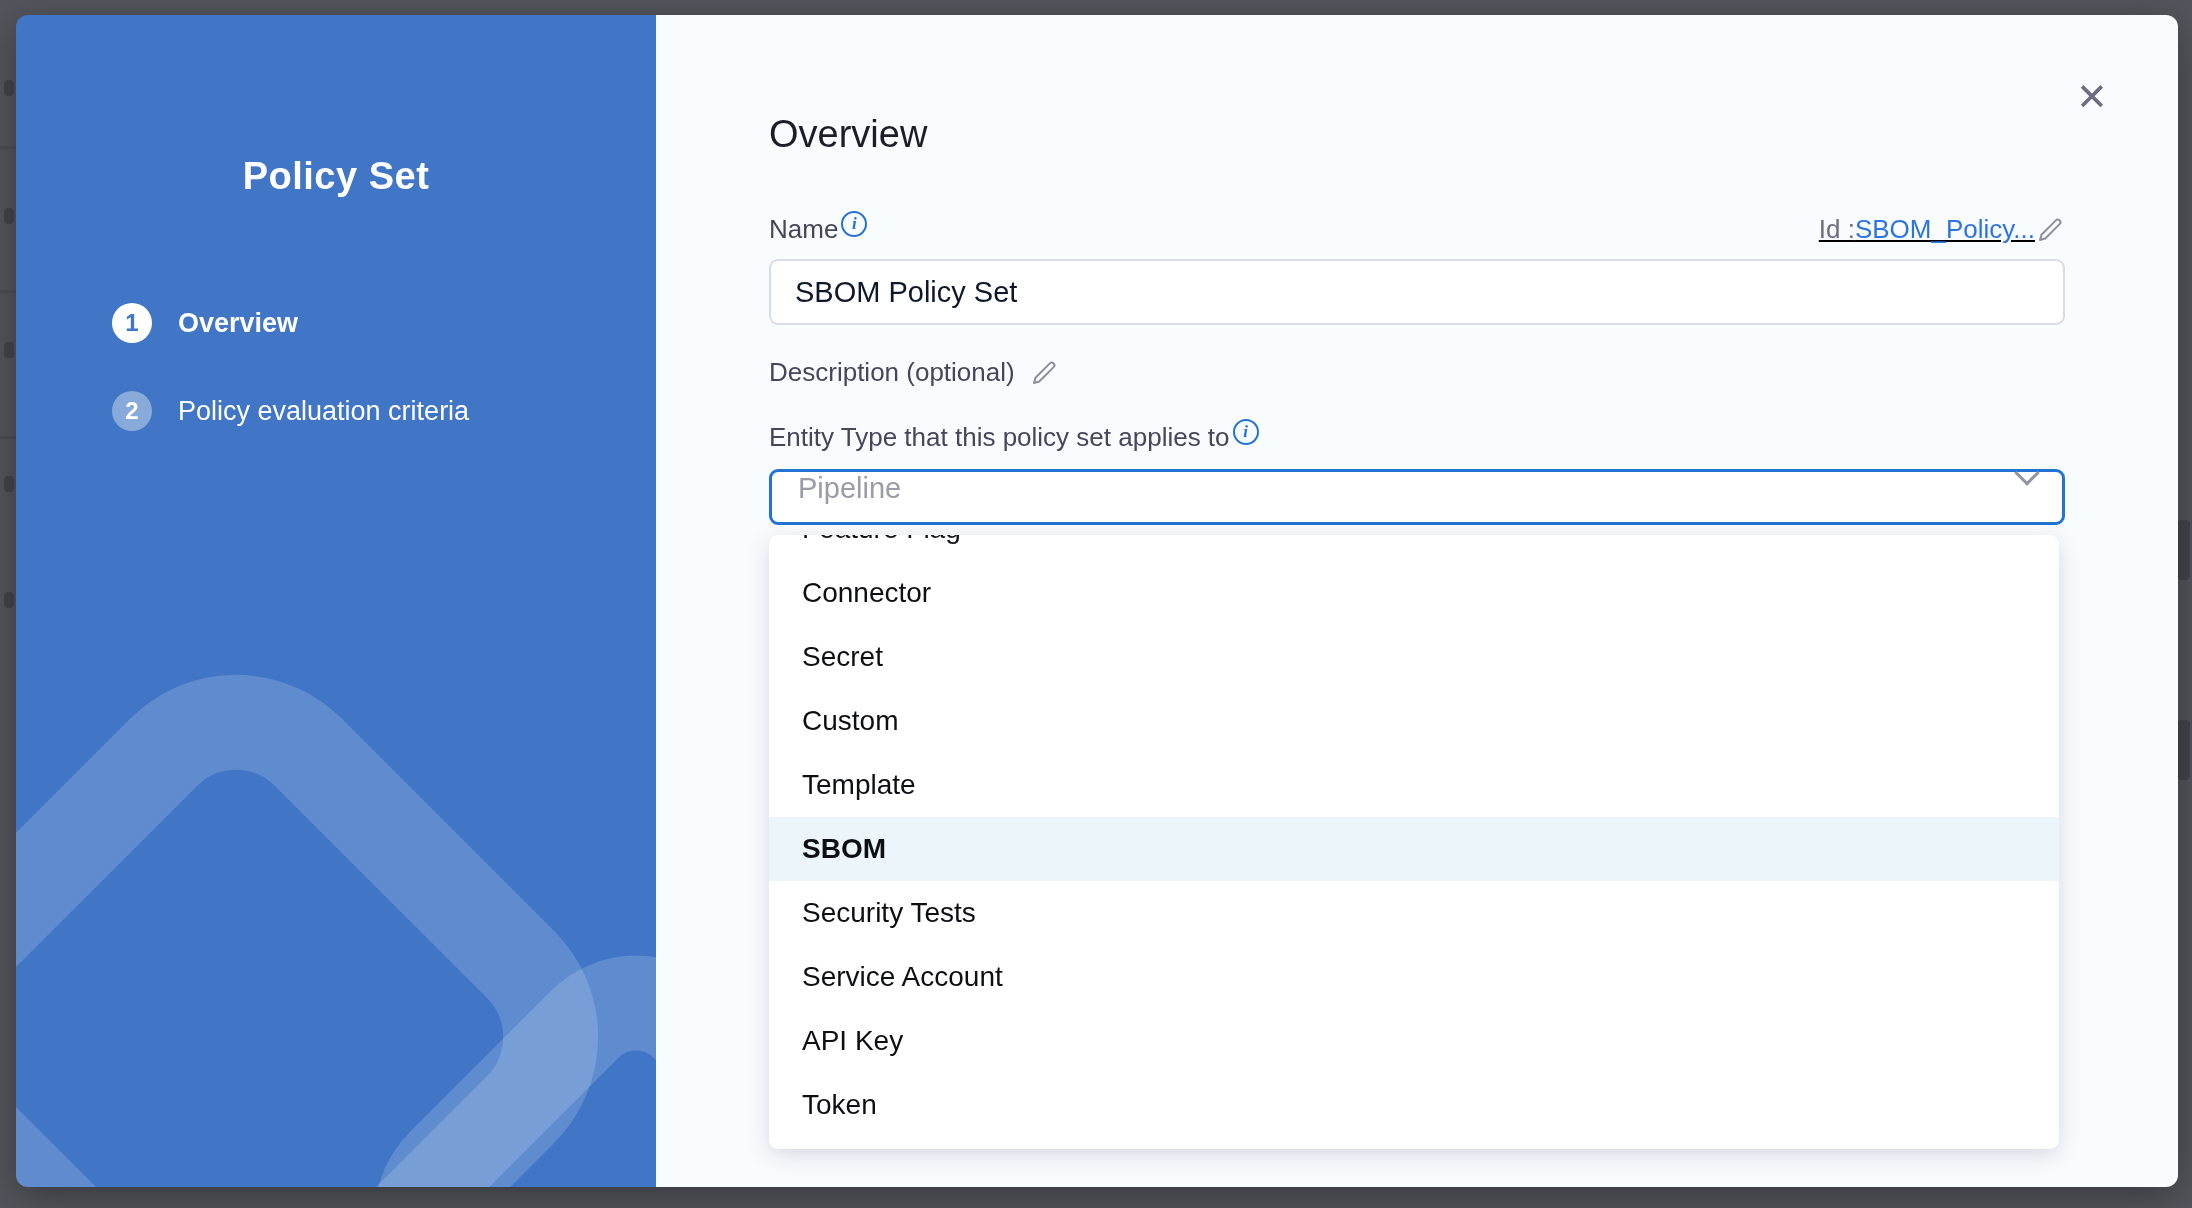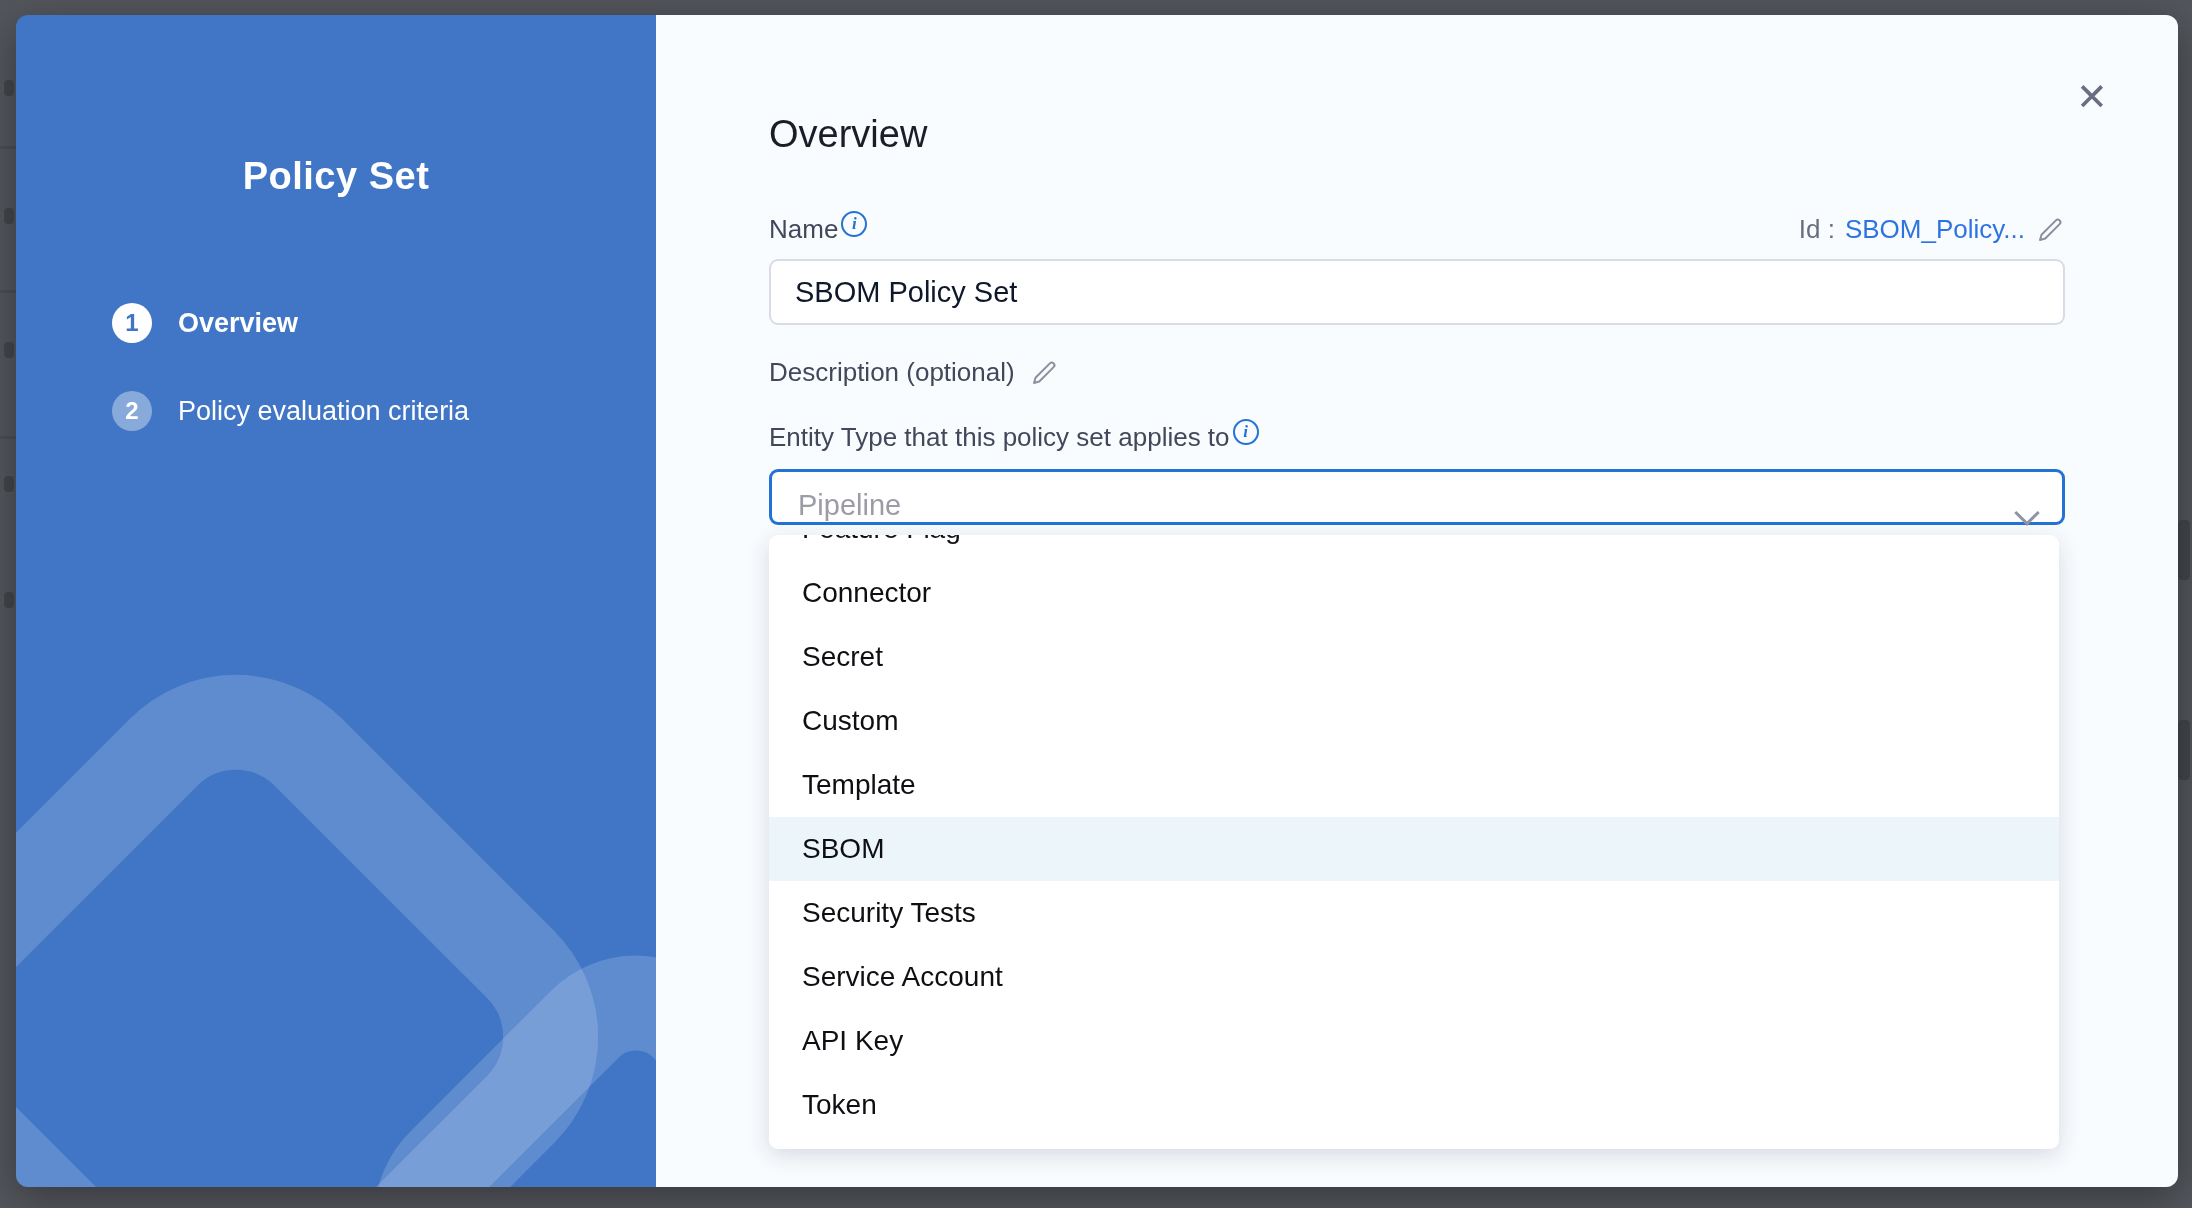--- a/index.html
+++ b/index.html
@@ -72,40 +72,40 @@
   .name-row{display:flex;align-items:flex-end;justify-content:space-between;
     margin-top:58px;}
   .field-label{font-size:26px;color:var(--label-gray);font-weight:500;
     display:flex;align-items:center;gap:3px;}
   .info-icon{
     width:26px;height:26px;border-radius:50%;border:2px solid var(--accent-blue);
     color:var(--accent-blue);font-size:17px;font-weight:bold;font-style:italic;
     display:flex;align-items:center;justify-content:center;position:relative;top:-6px;
     font-family:"Liberation Serif","DejaVu Serif",serif;
   }
-  .id-row{display:flex;align-items:center;gap:10px;font-size:26px;}
+  .id-row{display:flex;align-items:center;font-size:26px;text-decoration:underline;}
   .id-prefix{color:var(--muted-gray);}
   .id-link{color:var(--link-blue);cursor:pointer;}
   .pencil-icon{width:30px;height:30px;color:#8d8f9e;cursor:pointer;}
 
   .text-input{
     margin-top:14px;width:100%;height:66px;background:#ffffff;
     border:2px solid #d9dbe6;border-radius:9px;display:flex;align-items:center;
     padding:0 24px;font-size:29px;color:#0f172a;
   }
 
   .desc-row{margin-top:32px;display:flex;align-items:center;gap:14px;}
   .desc-label{font-size:26px;font-weight:normal;color:var(--label-gray);}
 
   .entity-row{margin-top:34px;}
 
   .select-box{
     margin-top:16px;width:100%;height:56px;background:#ffffff;
     border:3px solid var(--accent-blue);border-radius:9px;
-    display:flex;align-items:flex-end;justify-content:space-between;
+    display:flex;align-items:flex-start;justify-content:space-between;
     padding:0 26px;cursor:pointer;
   }
   .select-placeholder{font-size:29px;color:#9b9ca6;}
   .chevron-icon{
     width:18px;height:18px;border-right:3px solid #8f93a3;
     border-bottom:3px solid #8f93a3;transform:rotate(45deg);margin-top:-8px;
   }
 
   .dropdown{
     margin-top:10px;width:1290px;background:#ffffff;border-radius:9px;
@@ -113,21 +113,21 @@
   }
   .dropdown-partial{height:26px;overflow:hidden;position:relative;}
   .dropdown-partial span{
     position:absolute;left:33px;top:-30px;font-size:28px;color:#121318;
     line-height:48px;white-space:nowrap;
   }
   .dropdown-item{
     height:64px;display:flex;align-items:center;padding-left:33px;
     font-size:28px;color:#0e0f13;cursor:pointer;
   }
-  .dropdown-item.highlighted{background:var(--highlight-row);}
+  .dropdown-item.highlighted{background:var(--highlight-row);font-weight:bold;}
 </style>
 </head>
 <body>
 
 <div class="bg-mark" style="left:4px;top:80px;width:10px;height:16px;"></div>
 <div class="bg-mark" style="left:4px;top:208px;width:10px;height:16px;"></div>
 <div class="bg-mark" style="left:4px;top:342px;width:10px;height:16px;"></div>
 <div class="bg-mark" style="left:4px;top:476px;width:10px;height:16px;"></div>
 <div class="bg-mark" style="left:4px;top:592px;width:10px;height:16px;"></div>
 <div class="bg-line" style="left:0;top:146px;width:16px;height:3px;"></div>

